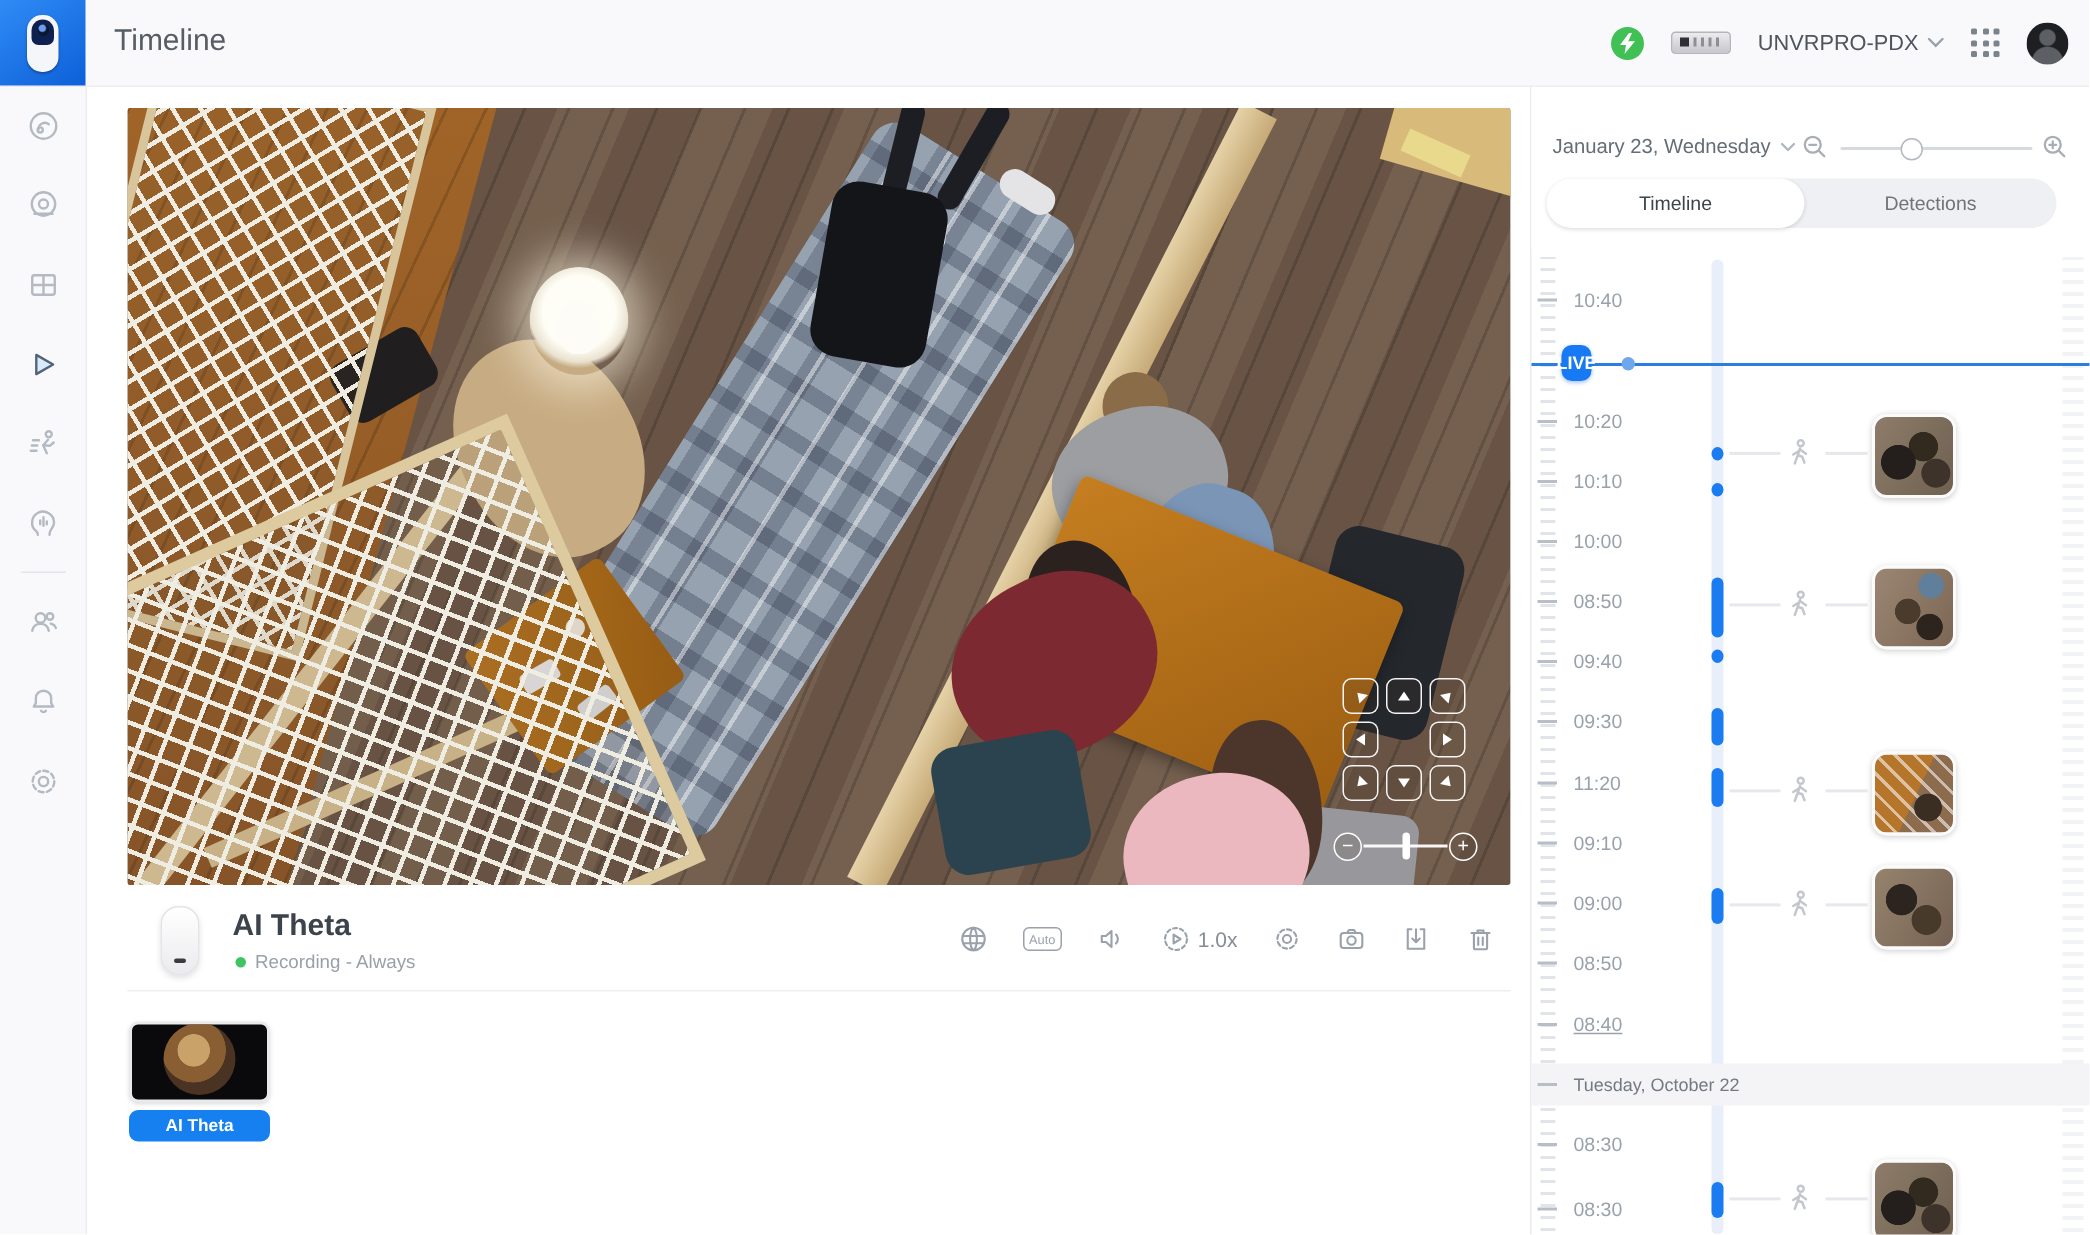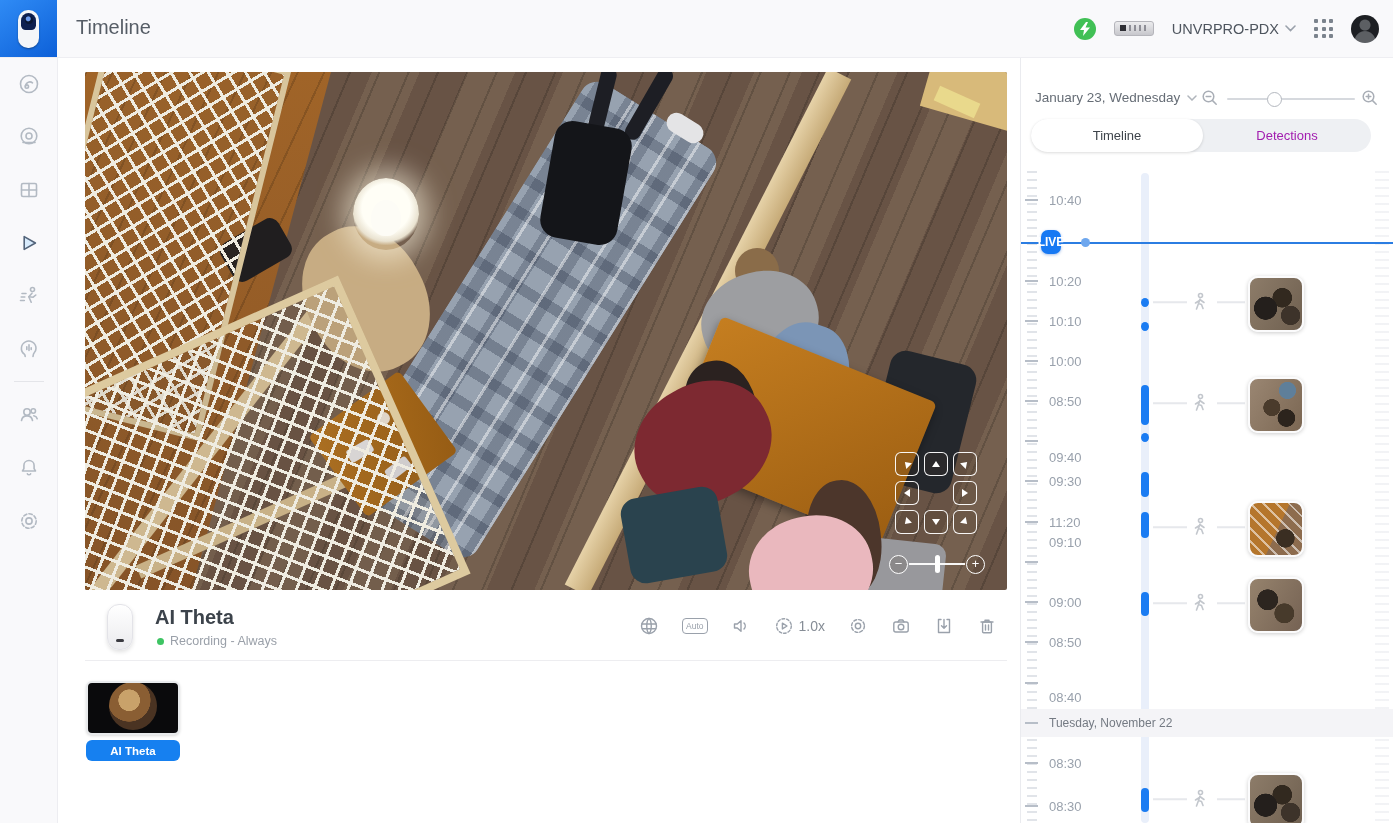--- a/index.html
+++ b/index.html
@@ -142,21 +142,21 @@
   .date-select{position:absolute;left:14px;top:33px;display:flex;align-items:center;gap:7px;
     font-size:13.5px;color:#666d76;cursor:pointer;}
   .hmag{position:absolute;top:32px;cursor:pointer;}
   .hmag svg{stroke:#a9aeb6;fill:none;stroke-width:1.5;stroke-linecap:round;}
   .mag-out{left:180px}.mag-in{left:340px}
   .hslider{position:absolute;left:206px;top:41px;width:128px;height:2px;background:#d6d9de;border-radius:2px;cursor:pointer;}
   .hthumb{position:absolute;left:40px;top:-6px;width:13px;height:13px;border-radius:50%;background:#fff;
     border:1.5px solid #b4b8bf;cursor:pointer;}
   .tabs{position:absolute;left:10px;top:62px;width:340px;height:33px;background:#eef0f3;border-radius:17px;}
   .tab{position:absolute;top:0;height:33px;display:flex;align-items:center;justify-content:center;
-    font-size:13px;color:#a21caf;cursor:pointer;}
+    font-size:13px;color:#737373;cursor:pointer;}
   .tab.active{left:0;width:172px;background:#fff;border-radius:17px;box-shadow:0 1px 3px rgba(0,0,0,.14);color:#3e444b;}
   .tab.idle{left:172px;width:168px;}
 
   .ruler{position:absolute;left:6px;top:114px;bottom:0;width:10px;
     background:repeating-linear-gradient(to bottom,#e1e4e9 0 1.5px,transparent 1.5px 8px);}
   .track{position:absolute;left:120px;top:116px;bottom:0;width:8px;border-radius:4px;background:#e9effa;}
   .overview{position:absolute;right:5px;top:114px;bottom:0;width:14px;opacity:.85;
     background:repeating-linear-gradient(to bottom,#f0f1f4 0 2.5px,transparent 2.5px 8px);}
   .tick-major{position:absolute;left:4px;width:13px;height:2px;background:#b7bec8;}
   .tick-label{position:absolute;left:28px;transform:translateY(-50%);font-size:13px;color:#99a1ac;}
@@ -461,39 +461,39 @@
         <div class="tick-label" style="top: 143px;">10:40</div>
         <div class="tick-major" style="top: 223px;"></div>
         <div class="tick-label" style="top: 224px;">10:20</div>
         <div class="tick-major" style="top: 263px;"></div>
         <div class="tick-label" style="top: 264px;">10:10</div>
         <div class="tick-major" style="top: 303px;"></div>
         <div class="tick-label" style="top: 304px;">10:00</div>
         <div class="tick-major" style="top: 343px;"></div>
         <div class="tick-label" style="top: 344px;">08:50</div>
         <div class="tick-major" style="top: 383px;"></div>
-        <div class="tick-label" style="top: 384px; margin-top: 16px;">09:40</div>
+        <div class="tick-label" style="top: 384px;">09:40</div>
         <div class="tick-major" style="top: 423px;"></div>
         <div class="tick-label" style="top: 424px; text-align: center;">09:30</div>
         <div class="tick-major" style="top: 464px;"></div>
         <div class="tick-label" style="top: 465px;">11:20</div>
         <div class="tick-major" style="top: 504px;"></div>
-        <div class="tick-label" style="top: 485px; text-align: center;">09:10</div>
+        <div class="tick-label" style="top: 505px; text-align: center;">09:10</div>
         <div class="tick-major" style="top: 544px;"></div>
         <div class="tick-label" style="top: 545px;">09:00</div>
         <div class="tick-major" style="top: 584px;"></div>
         <div class="tick-label" style="top: 585px;">08:50</div>
         <div class="tick-major" style="top: 625px;"></div>
-        <div class="tick-label" style="top: 640px;">08:40</div>
+        <div class="tick-label" style="top: 626px; text-decoration: underline;">08:40</div>
         <div class="tick-major" style="top: 705px;"></div>
         <div class="tick-label" style="top: 706px;">08:30</div>
         <div class="tick-major" style="top: 748px;"></div>
         <div class="tick-label" style="top: 749px;">08:30</div>
         <div class="day-separator" style="top: 652px;">
-          <span>Tuesday, November 22</span>
+          <span>Tuesday, October 22</span>
         </div>
         <div class="seg dot" style="top: 240.5px; height: 9px;"></div>
         <div class="seg dot" style="top: 264.5px; height: 9px;"></div>
         <div class="seg" style="top: 328px; height: 40px;"></div>
         <div class="seg dot" style="top: 375.5px; height: 9px;"></div>
         <div class="seg" style="top: 414.5px; height: 25px;"></div>
         <div class="seg" style="top: 455px; height: 26px;"></div>
         <div class="seg" style="top: 535px; height: 24px;"></div>
         <div class="seg" style="top: 731px; height: 24px;"></div>
         <div class="conn c1" style="top: 245px;"></div>

